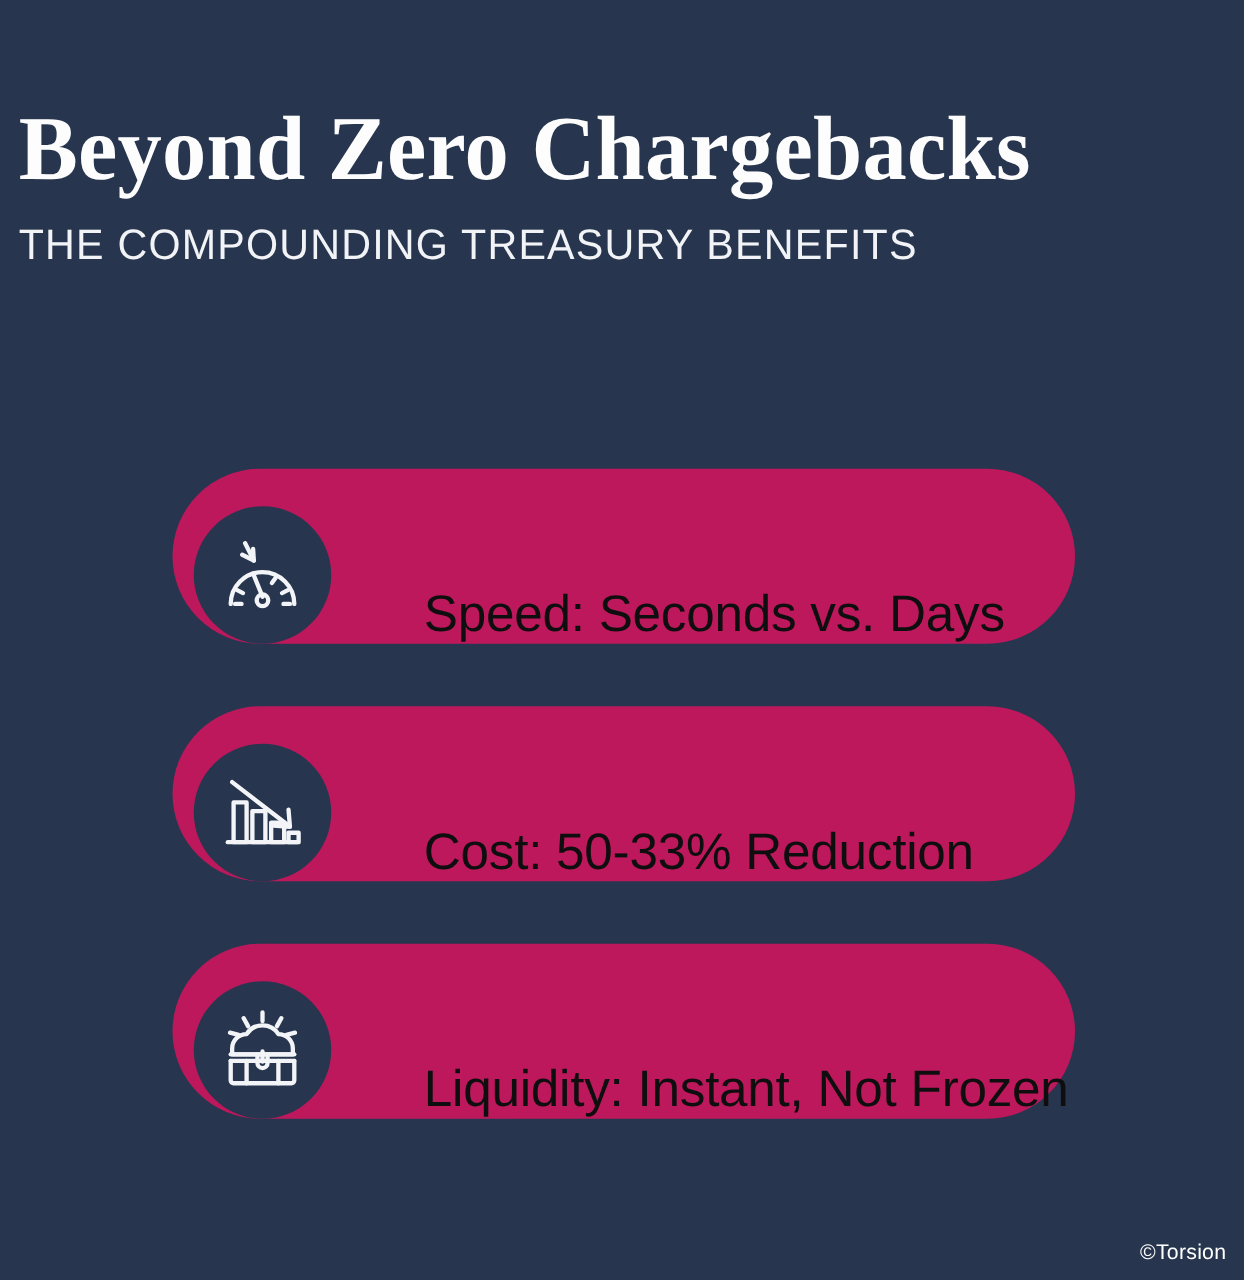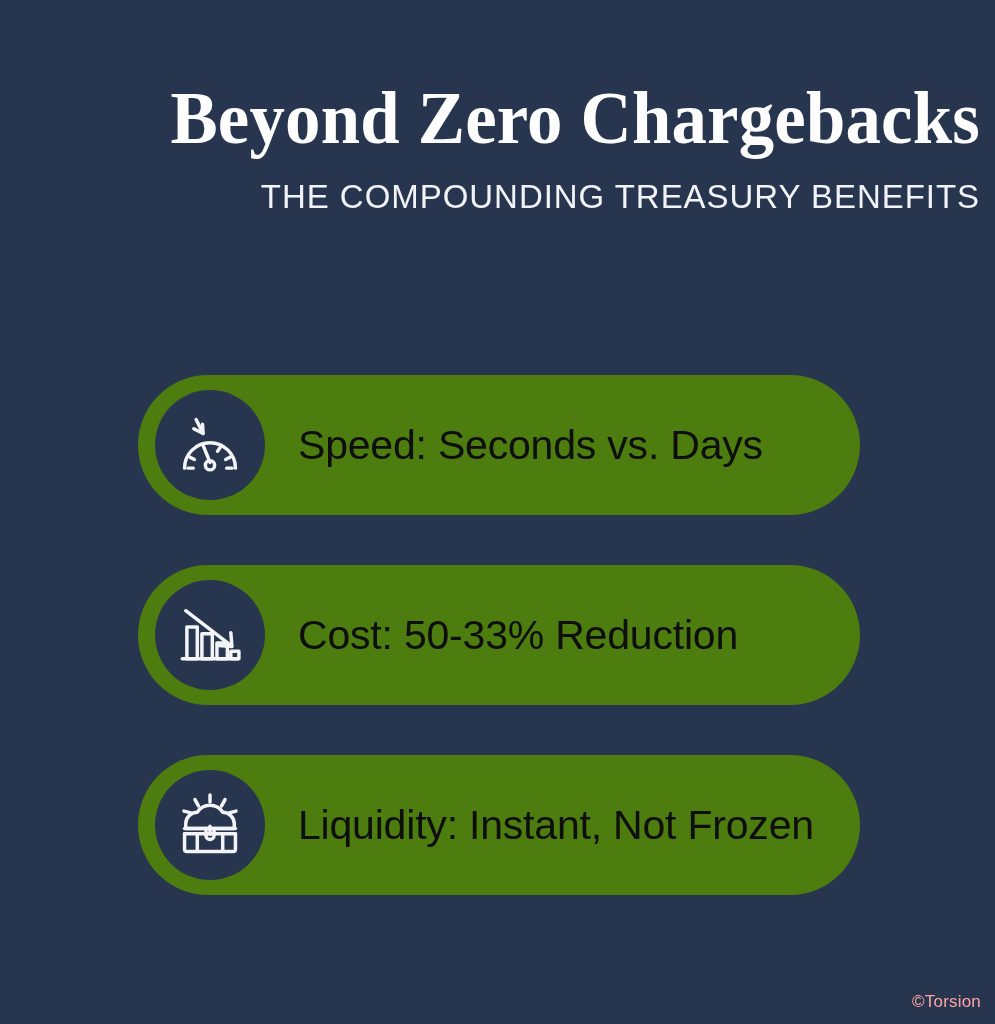--- a/index.html
+++ b/index.html
@@ -17,21 +17,21 @@
     background: #27364e;
     overflow: hidden;
   }
 
   
   .header {
     position: absolute;
     left: 0;
     top: 0;
     width: 995px;
-    text-align: right;
+    text-align: left;
   }
   .title {
     margin: 0;
     padding-top: 82px;
     font-family: "Liberation Serif", "DejaVu Serif", serif;
     font-size: 73px;
     font-weight: 700;
     line-height: 1.0;
     letter-spacing: 0.2px;
     color: #fdfdfe;
@@ -51,28 +51,29 @@
   
   .pill-stack {
     position: absolute;
     left: 138px;
     top: 375px;
     width: 722px;
   }
   .pill {
     position: relative;
     display: flex;
-    align-items: center;
+    align-items: flex-end;
     width: 722px;
     height: 140px;
     margin-bottom: 50px;
     border-radius: 70px;
-    background: #4d7c0f;
+    background: #be185d;
     box-sizing: border-box;
     padding-left: 17px;
+    gap: 41px;
   }
   .pill:last-child { margin-bottom: 0; }
 
   .icon-circle {
     flex: 0 0 auto;
     width: 110px;
     height: 110px;
     border-radius: 50%;
     background: #27364e;
     display: flex;
@@ -94,21 +95,21 @@
     white-space: nowrap;
   }
 
   
   .watermark {
     position: absolute;
     right: 14px;
     bottom: 12px;
     font-family: "Liberation Sans", sans-serif;
     font-size: 17px;
-    color: #fca5a5;
+    color: #ffffff;
     letter-spacing: 0.2px;
   }
 </style>
 </head>
 <body>
 
 <div class="poster">
 
   <div class="header">
     <h1 class="title">Beyond Zero Chargebacks</h1>

